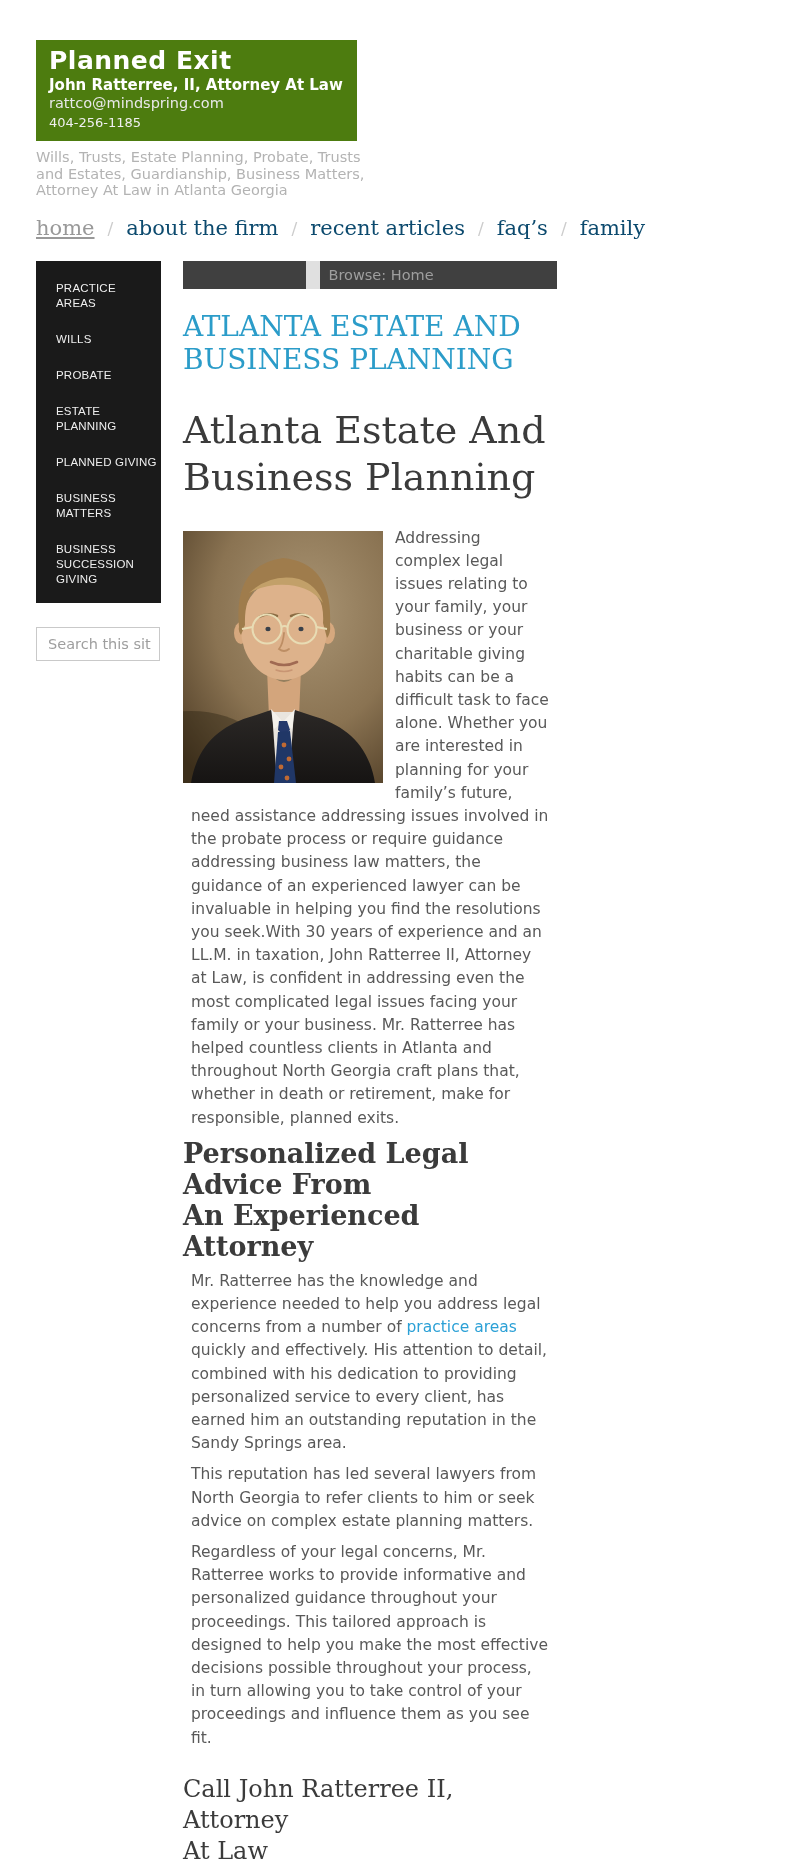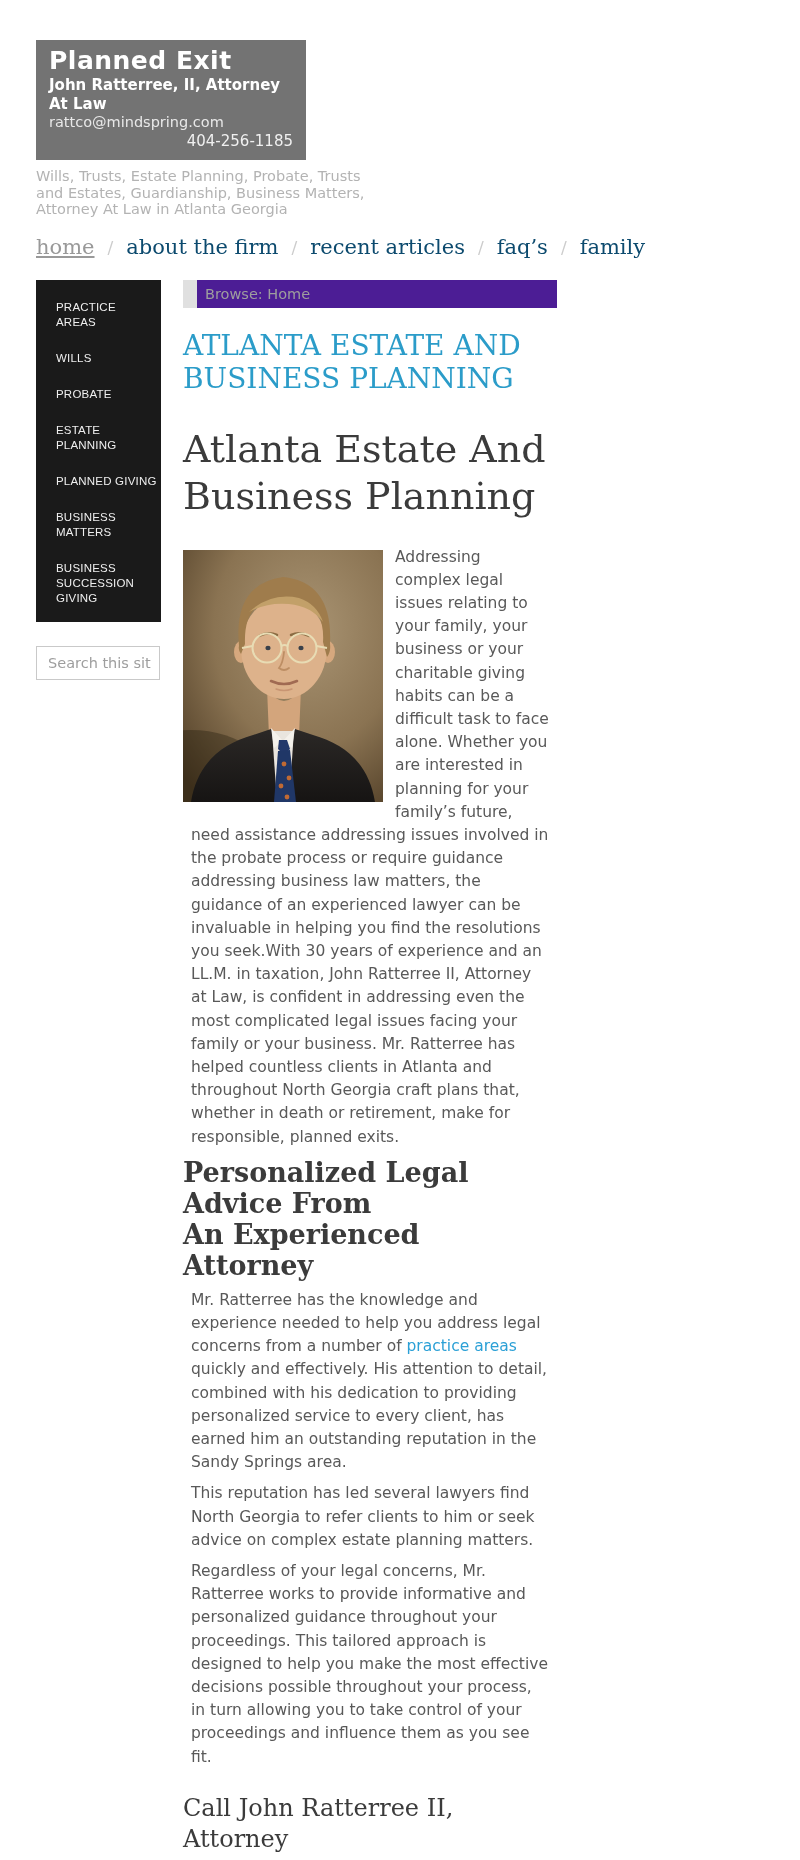--- a/index.html
+++ b/index.html
@@ -1,24 +1,24 @@
 <!DOCTYPE html>
 <html><head>
 <meta charset="utf-8">
 <style>
   html,body{margin:0;padding:0;background:#ffffff;}
   body{width:800px;height:1860px;overflow:hidden;font-family:"DejaVu Sans",sans-serif;}
   .page{padding:40px 36px 0 36px;width:728px;}
 
   
-  .logo-box{background:#737373;width:270px;box-sizing:border-box;padding:6px 13px 8px 13px;}
+  .logo-box{background:#4d7c0f;width:321px;box-sizing:border-box;padding:6px 13px 8px 13px;}
   .site-title{color:#ffffff;font-size:25px;font-weight:bold;line-height:30px;letter-spacing:.5px;}
   .site-sub{color:#ffffff;font-size:15px;font-weight:bold;line-height:19px;}
   .site-email{color:#e8e8e8;font-size:14.5px;line-height:17px;}
-  .site-phone{color:#f0f0f0;font-size:15px;line-height:21px;text-align:right;}
+  .site-phone{color:#f0f0f0;font-size:13px;line-height:21px;}
   .tagline{margin-top:8px;width:348px;color:#b3b3b3;font-size:14.5px;line-height:16.5px;}
 
   
   .main-nav{margin-top:17px;font-family:"DejaVu Serif",serif;font-size:21px;line-height:24px;}
   .main-nav a{text-decoration:none;color:#0c4a6e;cursor:pointer;}
   .main-nav a.current{color:#999999;text-decoration:underline;}
   .nav-sep{color:#cccccc;font-size:17px;margin:0 13px;position:relative;top:-1px;}
 
   
   .cols{display:flex;align-items:flex-start;margin-top:20px;}
@@ -27,21 +27,21 @@
   .side-menu a{display:block;color:#efefef;font-family:"Liberation Sans",sans-serif;
     font-size:11.5px;letter-spacing:.2px;line-height:15px;padding:0 4px 0 20px;
     margin-bottom:21px;text-decoration:none;cursor:pointer;}
   .side-menu a:last-child{margin-bottom:0;}
   .search-wrap{margin-top:24px;}
   .search-wrap input{width:124px;height:34px;box-sizing:border-box;border:1px solid #c9c9c9;
     padding:0 8px 0 11px;font-size:14.5px;color:#555;outline:none;font-family:"DejaVu Sans",sans-serif;}
   .search-wrap input::placeholder{color:#9e9e9e;}
 
   .main{margin-left:22px;width:374px;}
-  .breadcrumb{height:28px;background:#4c1d95;display:flex;align-items:center;}
+  .breadcrumb{height:28px;background:#404040;display:flex;align-items:center;justify-content:center;}
   .bc-accent{width:14px;height:28px;background:#e0e0e0;flex:0 0 14px;}
   .bc-text{margin-left:8px;color:#9e9e9e;font-size:14.5px;}
 
   .kicker{margin-top:21px;font-family:"DejaVu Serif",serif;font-weight:normal;
     color:#2b9cc9;font-size:28px;line-height:33px;}
   .page-title{margin-top:31px;font-family:"DejaVu Serif",serif;font-weight:normal;
     color:#3b3b3b;font-size:38px;line-height:47px;}
   .kicker span,.page-title span,.cta span{display:block;}
 
   .intro{margin-top:26px;}
@@ -166,21 +166,21 @@
         <p class="body-text">Addressing complex legal issues relating to your family, your business or your charitable giving habits can be a difficult task to face alone. Whether you are interested in planning for your family’s future, need assistance addressing issues involved in the probate process or require guidance addressing business law matters, the guidance of an experienced lawyer can be invaluable in helping you find the resolutions you seek.With 30 years of experience and an LL.M. in taxation, John Ratterree II, Attorney at Law, is confident in addressing even the most complicated legal issues facing your family or your business. Mr. Ratterree has helped countless clients in Atlanta and throughout North Georgia craft plans that, whether in death or retirement, make for responsible, planned exits.</p>
       </div>
 
       <h2 class="h2">
         <span style="display:block">Personalized Legal Advice From</span>
         <span style="display:block">An Experienced Attorney</span>
       </h2>
 
       <p class="body-text para-gap"><span>Mr. Ratterree has the knowledge and experience needed to help you address legal concerns from a number of </span><a class="inline-link">practice areas</a><span> quickly and effectively. His attention to detail, combined with his dedication to providing personalized service to every client, has earned him an outstanding reputation in the Sandy Springs area.</span></p>
 
-      <p class="body-text para-gap-sm">This reputation has led several lawyers find North Georgia to refer clients to him or seek advice on complex estate planning matters.</p>
+      <p class="body-text para-gap-sm">This reputation has led several lawyers from North Georgia to refer clients to him or seek advice on complex estate planning matters.</p>
 
       <p class="body-text para-gap">Regardless of your legal concerns, Mr. Ratterree works to provide informative and personalized guidance throughout your proceedings. This tailored approach is designed to help you make the most effective decisions possible throughout your process, in turn allowing you to take control of your proceedings and influence them as you see fit.</p>
 
       <h3 class="cta">
         <span>Call John Ratterree II, Attorney</span>
         <span>At Law</span>
         <span>To Learn More: 193-256-1185</span>
       </h3>
 
     </div>

